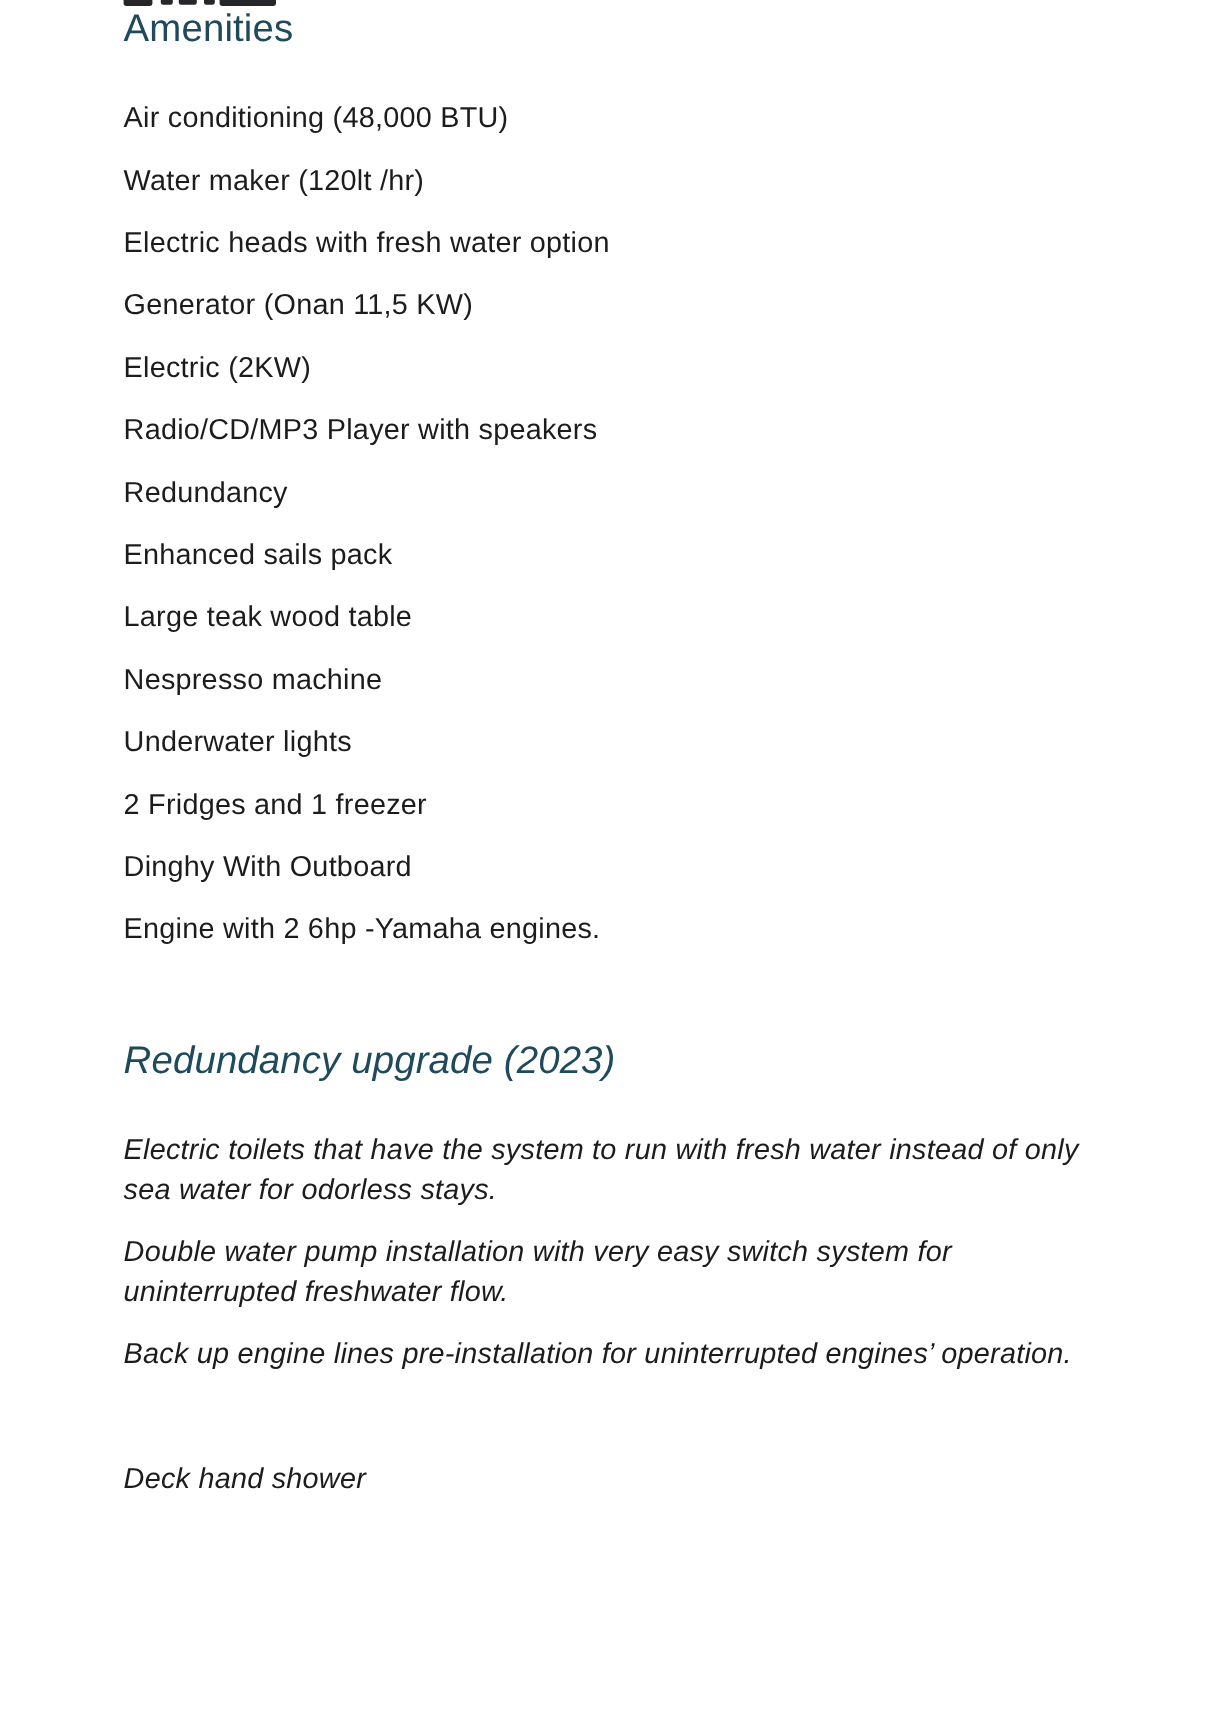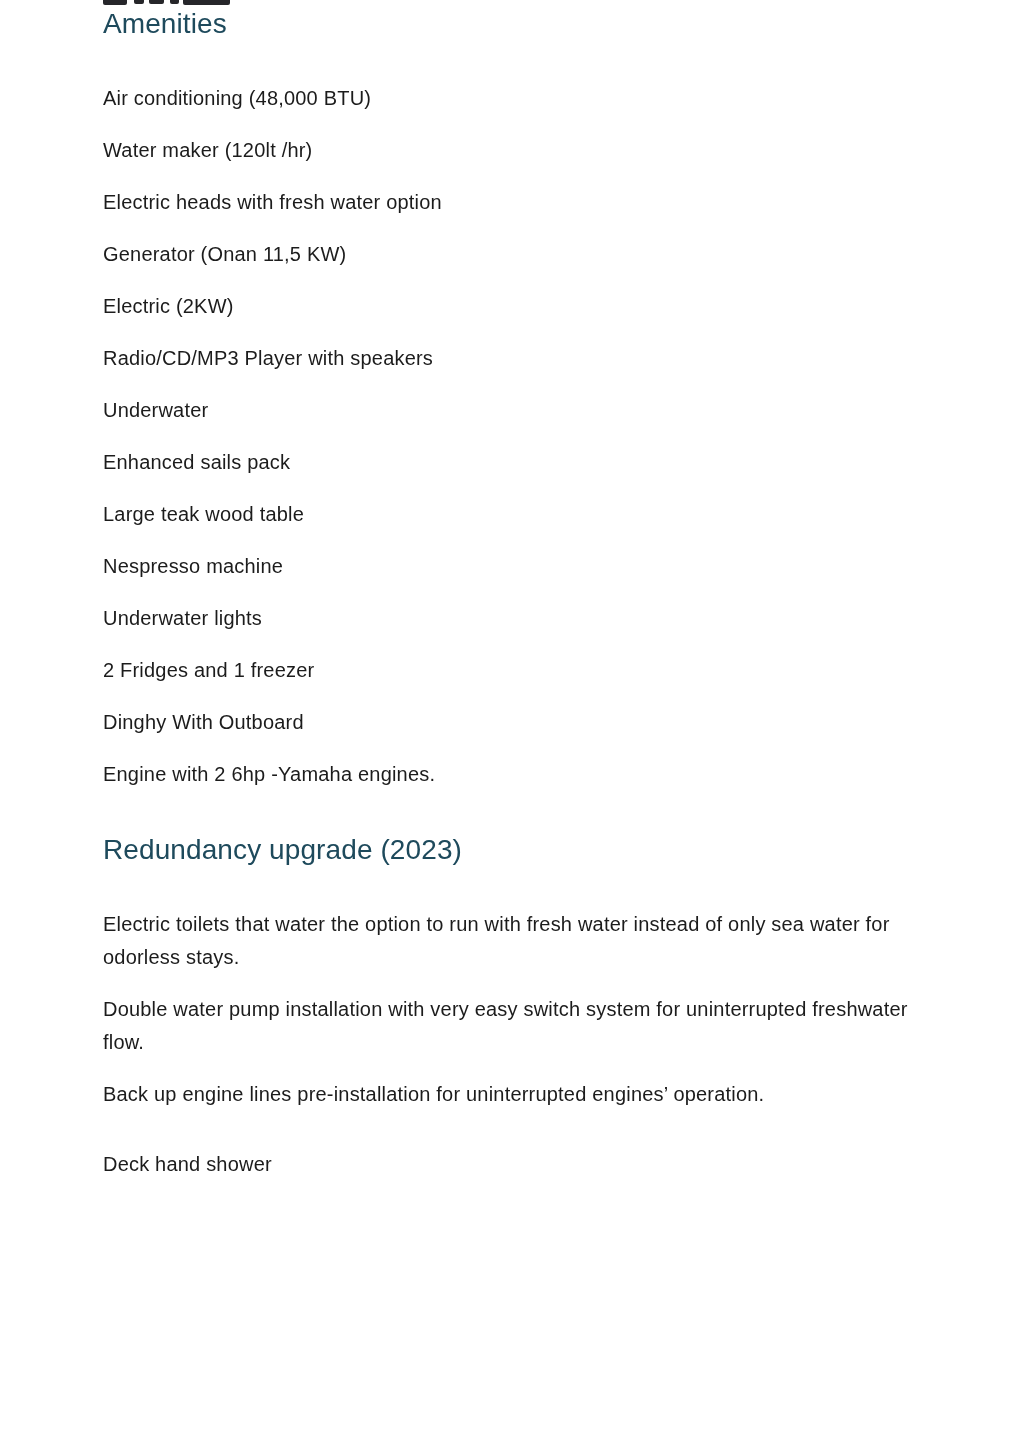--- a/index.html
+++ b/index.html
@@ -11,32 +11,33 @@
   body {
     position: relative;
     overflow: hidden;
     font-family: "Liberation Sans", sans-serif;
     color: #1c1c1c;
   }
   .content {
     padding: 2px 68px 0 103px;
   }
   section + section {
-    margin-top: 37px;
+    margin-top: 71px;
+    font-style: italic;
   }
   .section-heading {
-    font-size: 28px;
+    font-size: 32px;
     line-height: 43px;
     font-weight: 500;
     letter-spacing: 0.1px;
     color: #1e4a5c;
     margin: 0 0 37px 0;
   }
   .body-line {
-    font-size: 20px;
+    font-size: 24px;
     line-height: 33px;
     letter-spacing: 0.2px;
     font-weight: 400;
     color: #1c1c1c;
     margin: 0 0 19px 0;
   }
   
   .crop-fragment {
     position: absolute;
     top: 0;
@@ -69,31 +70,31 @@
 
 <main class="content" id="content-root">
     <section>
       <h2 class="section-heading">Amenities</h2>
       <p class="body-line">Air conditioning (48,000 BTU)</p>
       <p class="body-line">Water maker (120lt /hr)</p>
       <p class="body-line">Electric heads with fresh water option</p>
       <p class="body-line">Generator (Onan 11,5 KW)</p>
       <p class="body-line">Electric (2KW)</p>
       <p class="body-line">Radio/CD/MP3 Player with speakers</p>
-      <p class="body-line">Underwater</p>
+      <p class="body-line">Redundancy</p>
       <p class="body-line">Enhanced sails pack</p>
       <p class="body-line">Large teak wood table</p>
       <p class="body-line">Nespresso machine</p>
       <p class="body-line">Underwater lights</p>
       <p class="body-line">2 Fridges and 1 freezer</p>
       <p class="body-line">Dinghy With Outboard</p>
       <p class="body-line">Engine with 2 6hp -Yamaha engines.</p>
     </section>
     <section>
       <h2 class="section-heading">Redundancy upgrade (2023)</h2>
-      <p class="body-line">Electric toilets that water the option to run with fresh water instead of only sea water for odorless stays.</p>
+      <p class="body-line">Electric toilets that have the system to run with fresh water instead of only sea water for odorless stays.</p>
       <p class="body-line">Double water pump installation with very easy switch system for uninterrupted freshwater flow.</p>
       <p class="body-line">Back up engine lines pre-installation for uninterrupted engines’ operation.</p>
     </section>
     <section>
       <p class="body-line">Deck hand shower</p>
     </section>
   </main>
 
 </body></html>

